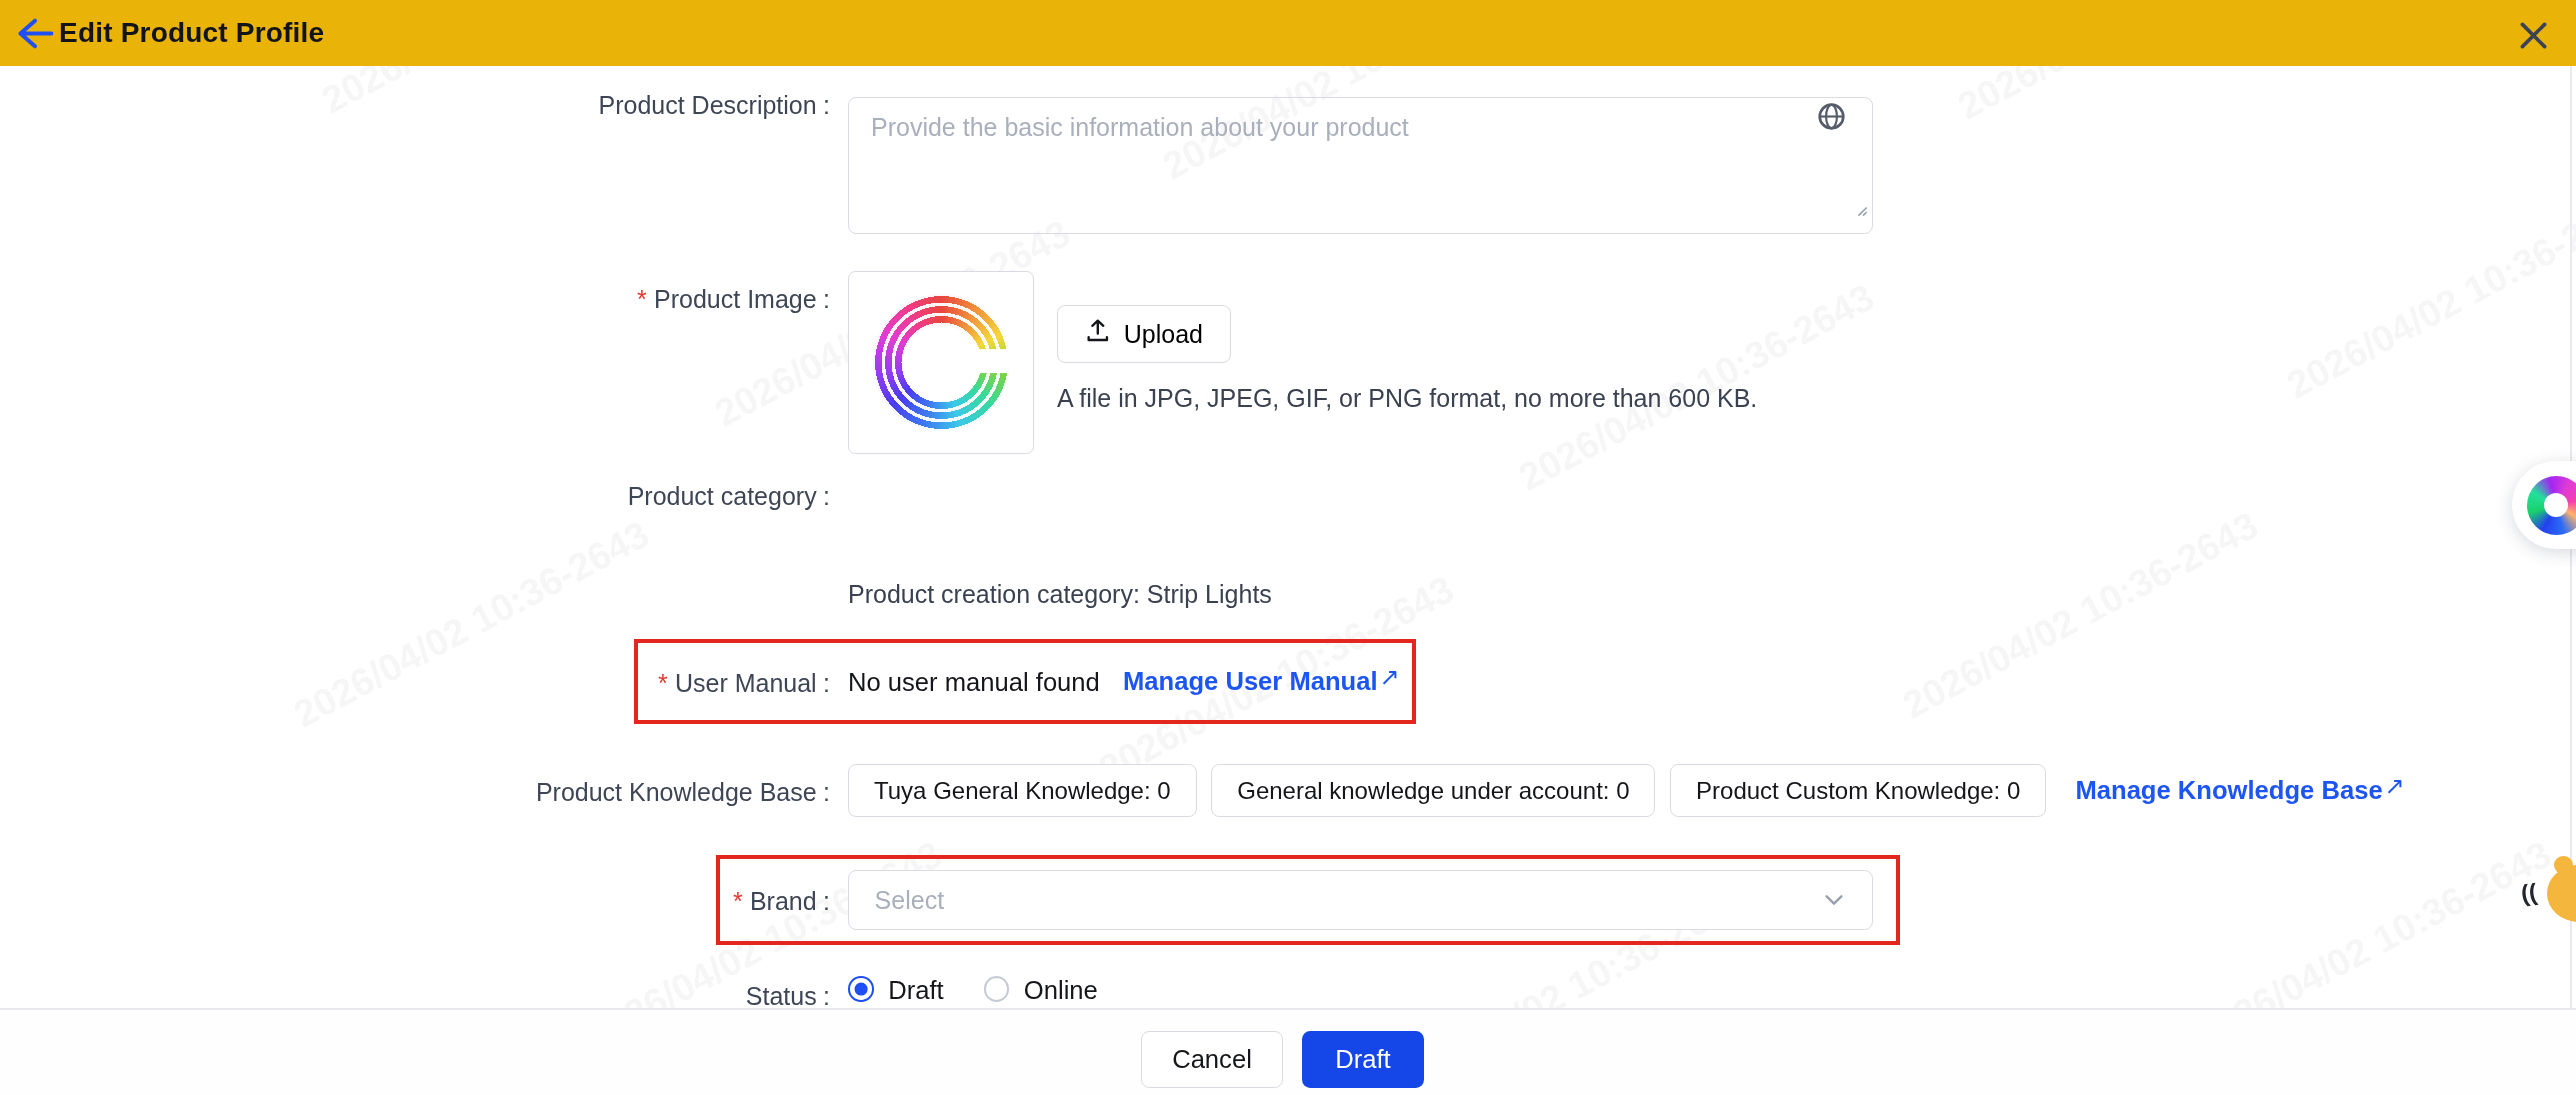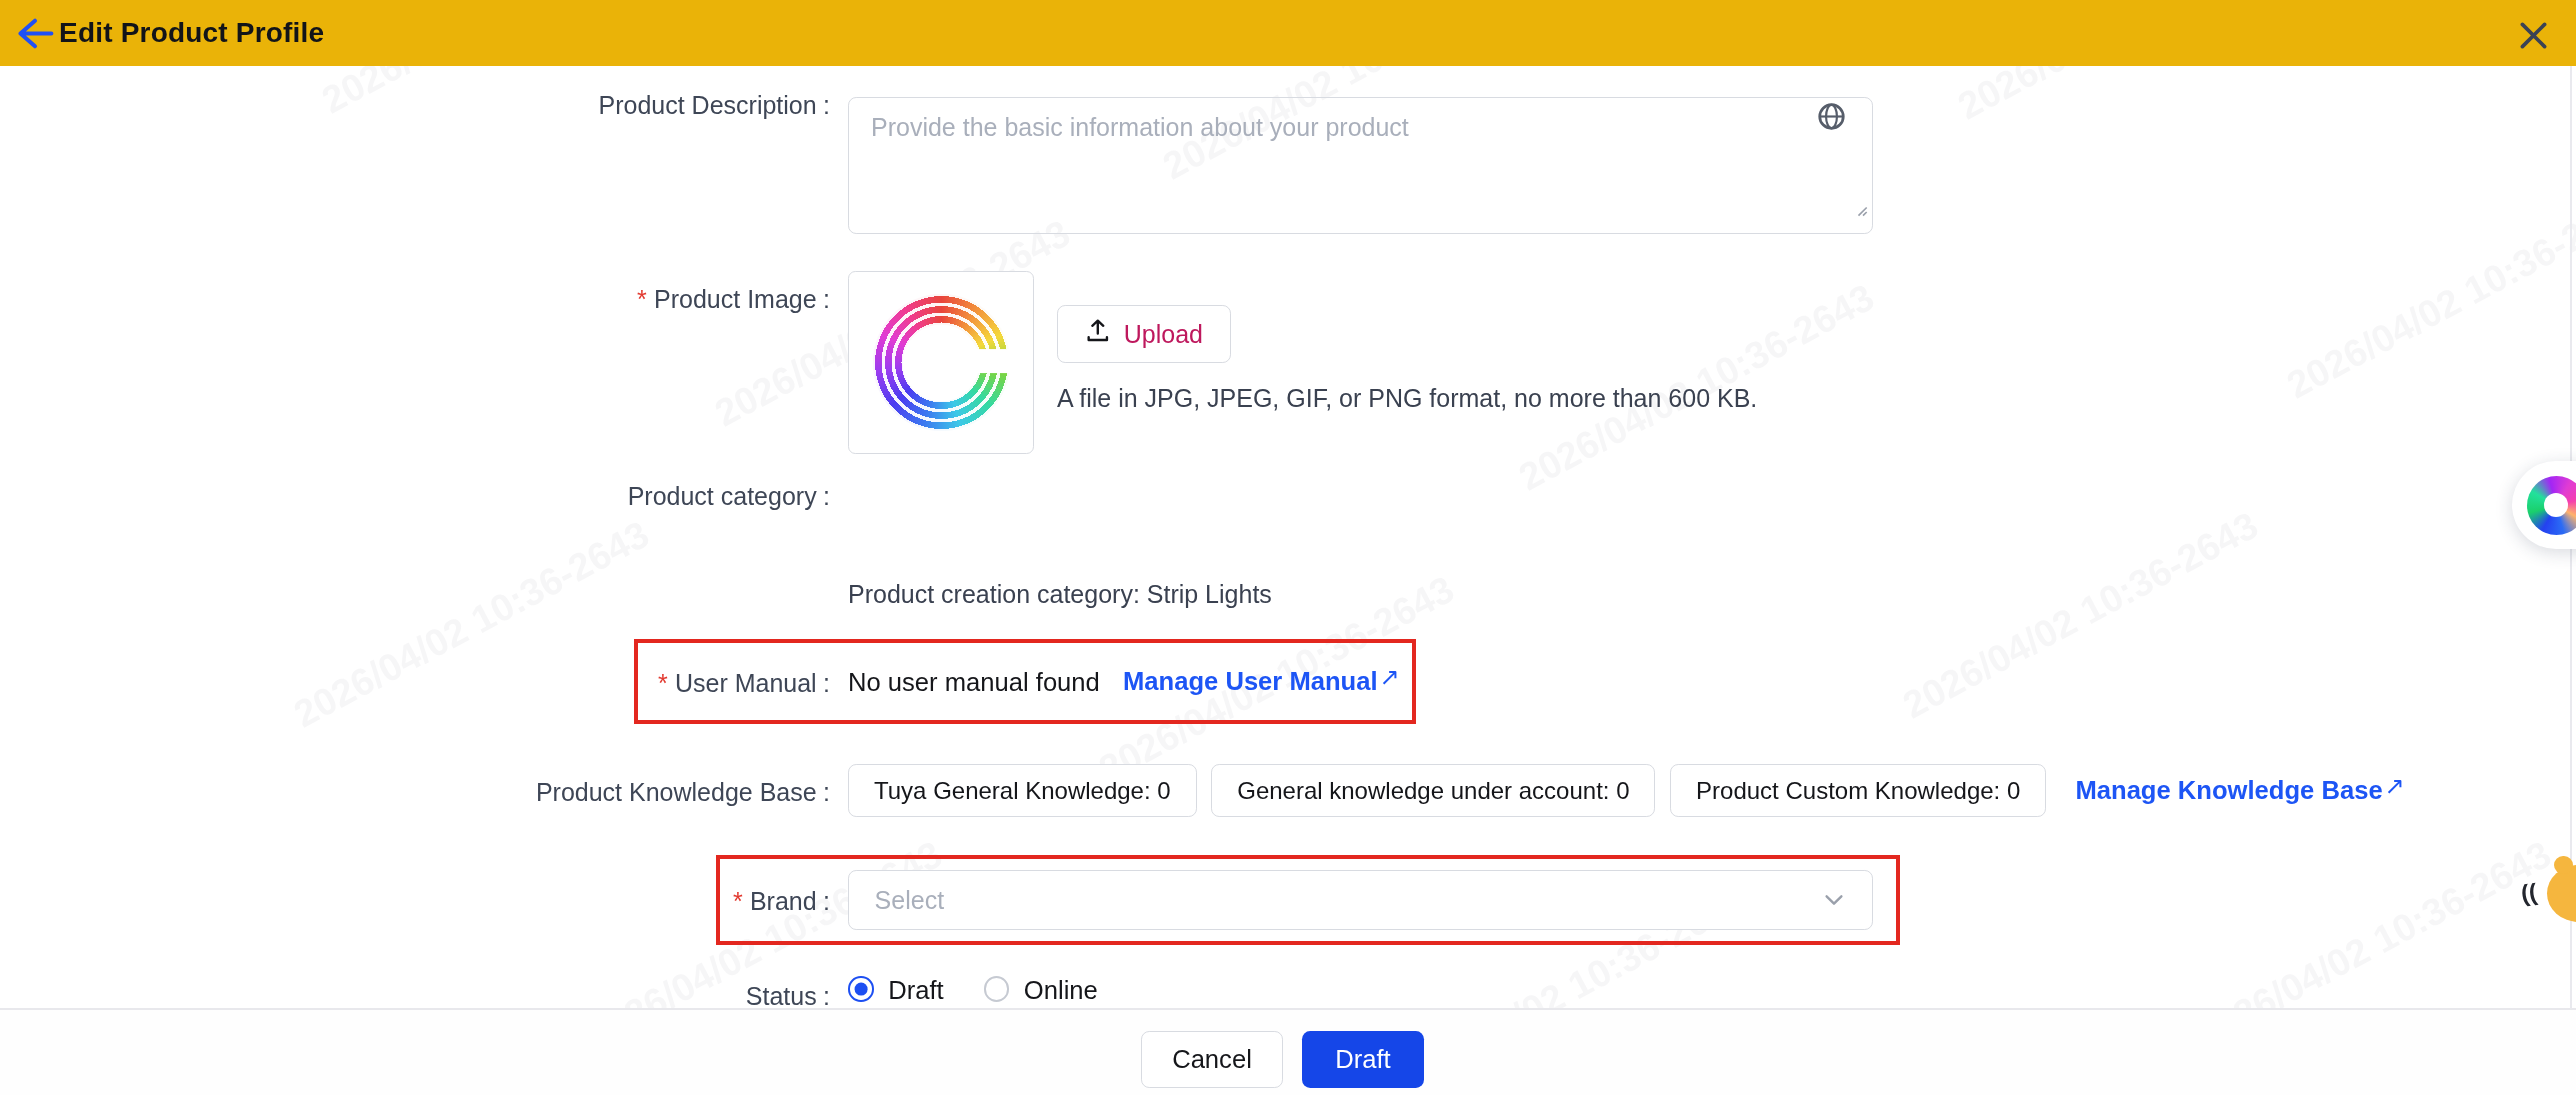--- a/index.html
+++ b/index.html
@@ -73,21 +73,21 @@
     transform: translate(-50%,-50%); background: #fff; border-radius: 50%;
   }
   .spiral-logo .notch {
     position: absolute; right: -3.7px; top: 50%; width: 40px; height: 24px;
     transform: translateY(-58%); background: #fff;
   }
   .upload-btn {
     top: 305px; left: 1057px; height: 58px; padding: 0 27.4px;
     border: 1.8px solid #d8dbe1; border-radius: 8.2px; background: #fff;
     display: inline-flex; align-items: center; gap: 12.8px;
-    font-size: 25px; color: #be185d; cursor: pointer;
+    font-size: 25px; color: #000000; cursor: pointer;
   }
   .upload-hint { position: absolute; left: 1057px; top: 384px; font-size: 25px; color: #3a4150; z-index: 2; }
 
   
   .cat-wrap { top: 493px; width: 1025px; height: 61px; }
   .cat-input {
     width: 100%; height: 100%;
     border: 1.8px solid #d8dbe1; border-radius: 8.2px;
     padding: 0 64px 0 22px; font-size: 25px; color: #15161a;
     font-family: "Liberation Sans", "DejaVu Sans", sans-serif; outline: none;

